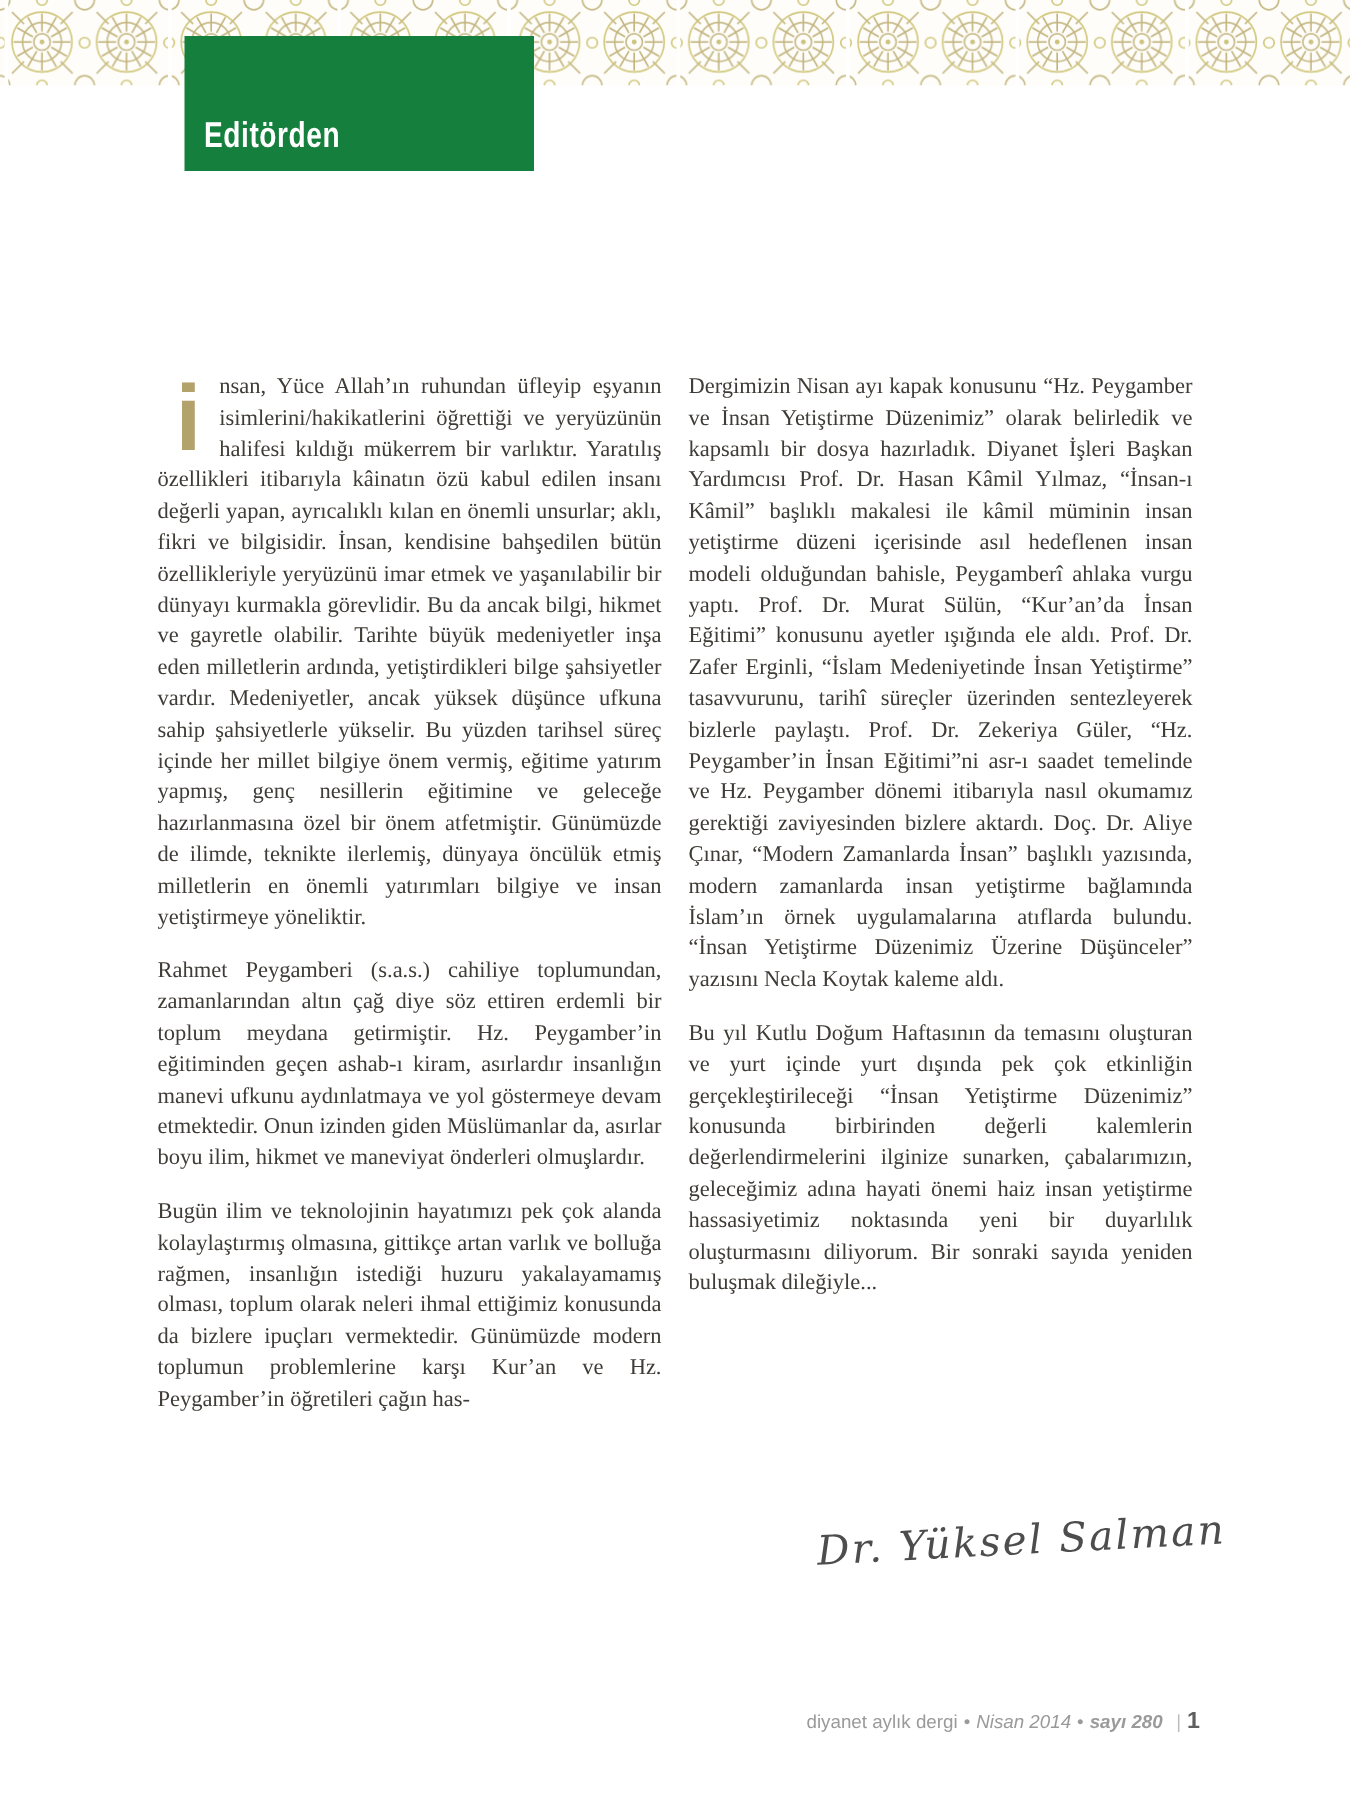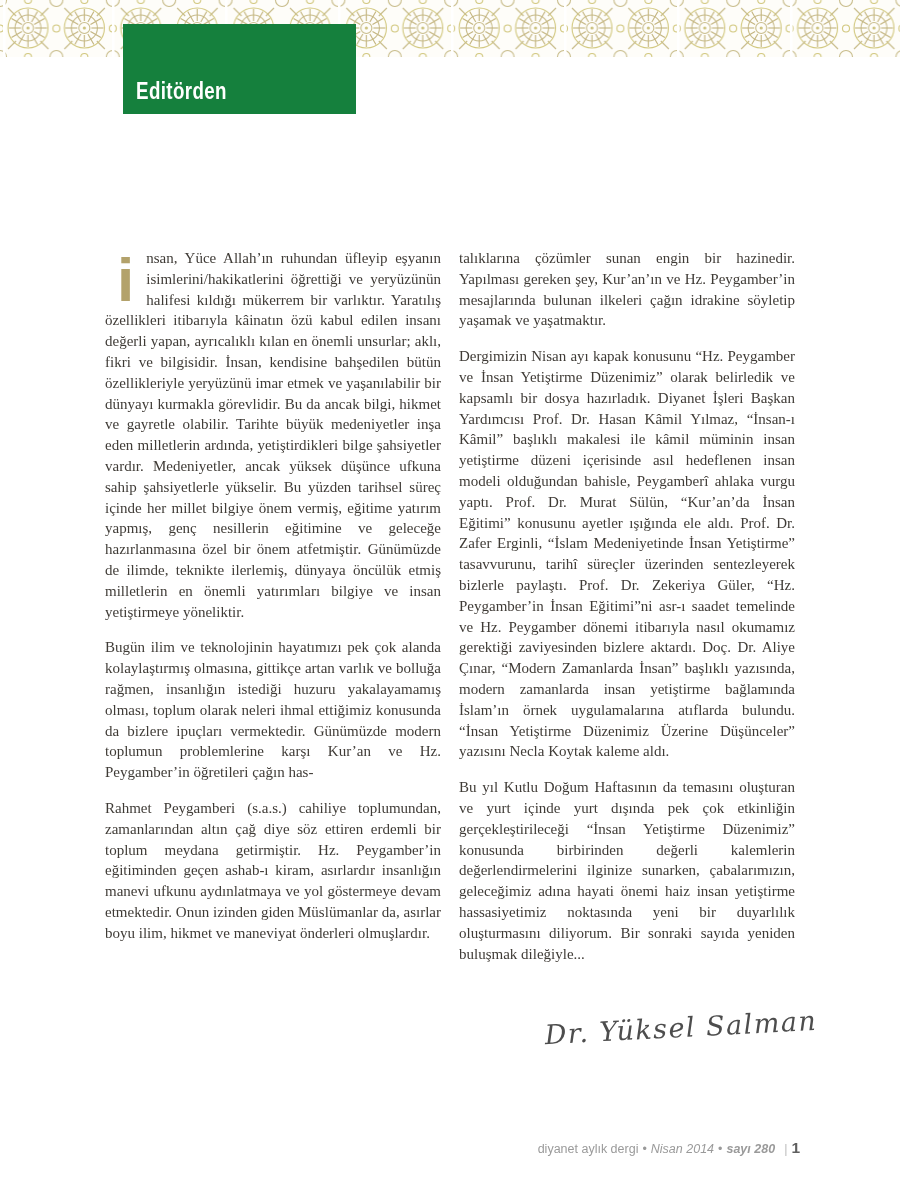--- a/index.html
+++ b/index.html
@@ -96,25 +96,24 @@
   </g>
 </svg>
 
 <div class="ed-box">
   <div class="ed-label">Editörden</div>
 </div>
 
 <div class="columns">
   <div class="col">
     <p><span class="dropcap">i</span><span>nsan, Yüce Allah’ın ruhundan üfleyip eşyanın isimlerini/hakikatlerini öğrettiği ve yeryüzünün halifesi kıldığı mükerrem bir varlıktır. Yaratılış özellikleri itibarıyla kâinatın özü kabul edilen insanı değerli yapan, ayrıcalıklı kılan en önemli unsurlar; aklı, fikri ve bilgisidir. İnsan, kendisine bahşedilen bütün özellikleriyle yeryüzünü imar etmek ve yaşanılabilir bir dünyayı kurmakla görevlidir. Bu da ancak bilgi, hikmet ve gayretle olabilir. Tarihte büyük medeniyetler inşa eden milletlerin ardında, yetiştirdikleri bilge şahsiyetler vardır. Medeniyetler, ancak yüksek düşünce ufkuna sahip şahsiyetlerle yükselir. Bu yüzden tarihsel süreç içinde her millet bilgiye önem vermiş, eğitime yatırım yapmış, genç nesillerin eğitimine ve geleceğe hazırlanmasına özel bir önem atfetmiştir. Günümüzde de ilimde, teknikte ilerlemiş, dünyaya öncülük etmiş milletlerin en önemli yatırımları bilgiye ve insan yetiştirmeye yöneliktir.</span></p>
+    <p>Rahmet Peygamberi (s.a.s.) cahiliye toplumundan, zamanlarından altın çağ diye söz ettiren erdemli bir toplum meydana getirmiştir. Hz. Peygamber’in eğitiminden geçen ashab-ı kiram, asırlardır insanlığın manevi ufkunu aydınlatmaya ve yol göstermeye devam etmektedir. Onun izinden giden Müslümanlar da, asırlar boyu ilim, hikmet ve maneviyat önderleri olmuşlardır.</p>
     <p>Bugün ilim ve teknolojinin hayatımızı pek çok alanda kolaylaştırmış olmasına, gittikçe artan varlık ve bolluğa rağmen, insanlığın istediği huzuru yakalayamamış olması, toplum olarak neleri ihmal ettiğimiz konusunda da bizlere ipuçları vermektedir. Günümüzde modern toplumun problemlerine karşı Kur’an ve Hz. Peygamber’in öğretileri çağın has-</p>
-    <p>Rahmet Peygamberi (s.a.s.) cahiliye toplumundan, zamanlarından altın çağ diye söz ettiren erdemli bir toplum meydana getirmiştir. Hz. Peygamber’in eğitiminden geçen ashab-ı kiram, asırlardır insanlığın manevi ufkunu aydınlatmaya ve yol göstermeye devam etmektedir. Onun izinden giden Müslümanlar da, asırlar boyu ilim, hikmet ve maneviyat önderleri olmuşlardır.</p>
   </div>
   <div class="col">
-    <p>talıklarına çözümler sunan engin bir hazinedir. Yapılması gereken şey, Kur’an’ın ve Hz. Peygamber’in mesajlarında bulunan ilkeleri çağın idrakine söyletip yaşamak ve yaşatmaktır.</p>
     <p>Dergimizin Nisan ayı kapak konusunu “Hz. Peygamber ve İnsan Yetiştirme Düzenimiz” olarak belirledik ve kapsamlı bir dosya hazırladık. Diyanet İşleri Başkan Yardımcısı Prof. Dr. Hasan Kâmil Yılmaz, “İnsan-ı Kâmil” başlıklı makalesi ile kâmil müminin insan yetiştirme düzeni içerisinde asıl hedeflenen insan modeli olduğundan bahisle, Peygamberî ahlaka vurgu yaptı. Prof. Dr. Murat Sülün, “Kur’an’da İnsan Eğitimi” konusunu ayetler ışığında ele aldı. Prof. Dr. Zafer Erginli, “İslam Medeniyetinde İnsan Yetiştirme” tasavvurunu, tarihî süreçler üzerinden sentezleyerek bizlerle paylaştı. Prof. Dr. Zekeriya Güler, “Hz. Peygamber’in İnsan Eğitimi”ni asr-ı saadet temelinde ve Hz. Peygamber dönemi itibarıyla nasıl okumamız gerektiği zaviyesinden bizlere aktardı. Doç. Dr. Aliye Çınar, “Modern Zamanlarda İnsan” başlıklı yazısında, modern zamanlarda insan yetiştirme bağlamında İslam’ın örnek uygulamalarına atıflarda bulundu. “İnsan Yetiştirme Düzenimiz Üzerine Düşünceler” yazısını Necla Koytak kaleme aldı.</p>
     <p>Bu yıl Kutlu Doğum Haftasının da temasını oluşturan ve yurt içinde yurt dışında pek çok etkinliğin gerçekleştirileceği “İnsan Yetiştirme Düzenimiz” konusunda birbirinden değerli kalemlerin değerlendirmelerini ilginize sunarken, çabalarımızın, geleceğimiz adına hayati önemi haiz insan yetiştirme hassasiyetimiz noktasında yeni bir duyarlılık oluşturmasını diliyorum. Bir sonraki sayıda yeniden buluşmak dileğiyle...</p>
   </div>
 </div>
 
 <div class="signature">Dr. Yüksel Salman</div>
 
 <div class="footer">
   <span>diyanet aylık dergi</span><span class="dot">•</span><span class="it">Nisan 2014</span><span class="dot">•</span><span class="bi">sayı 280</span><span class="pipe">|</span><span class="pg">1</span>
 </div>

